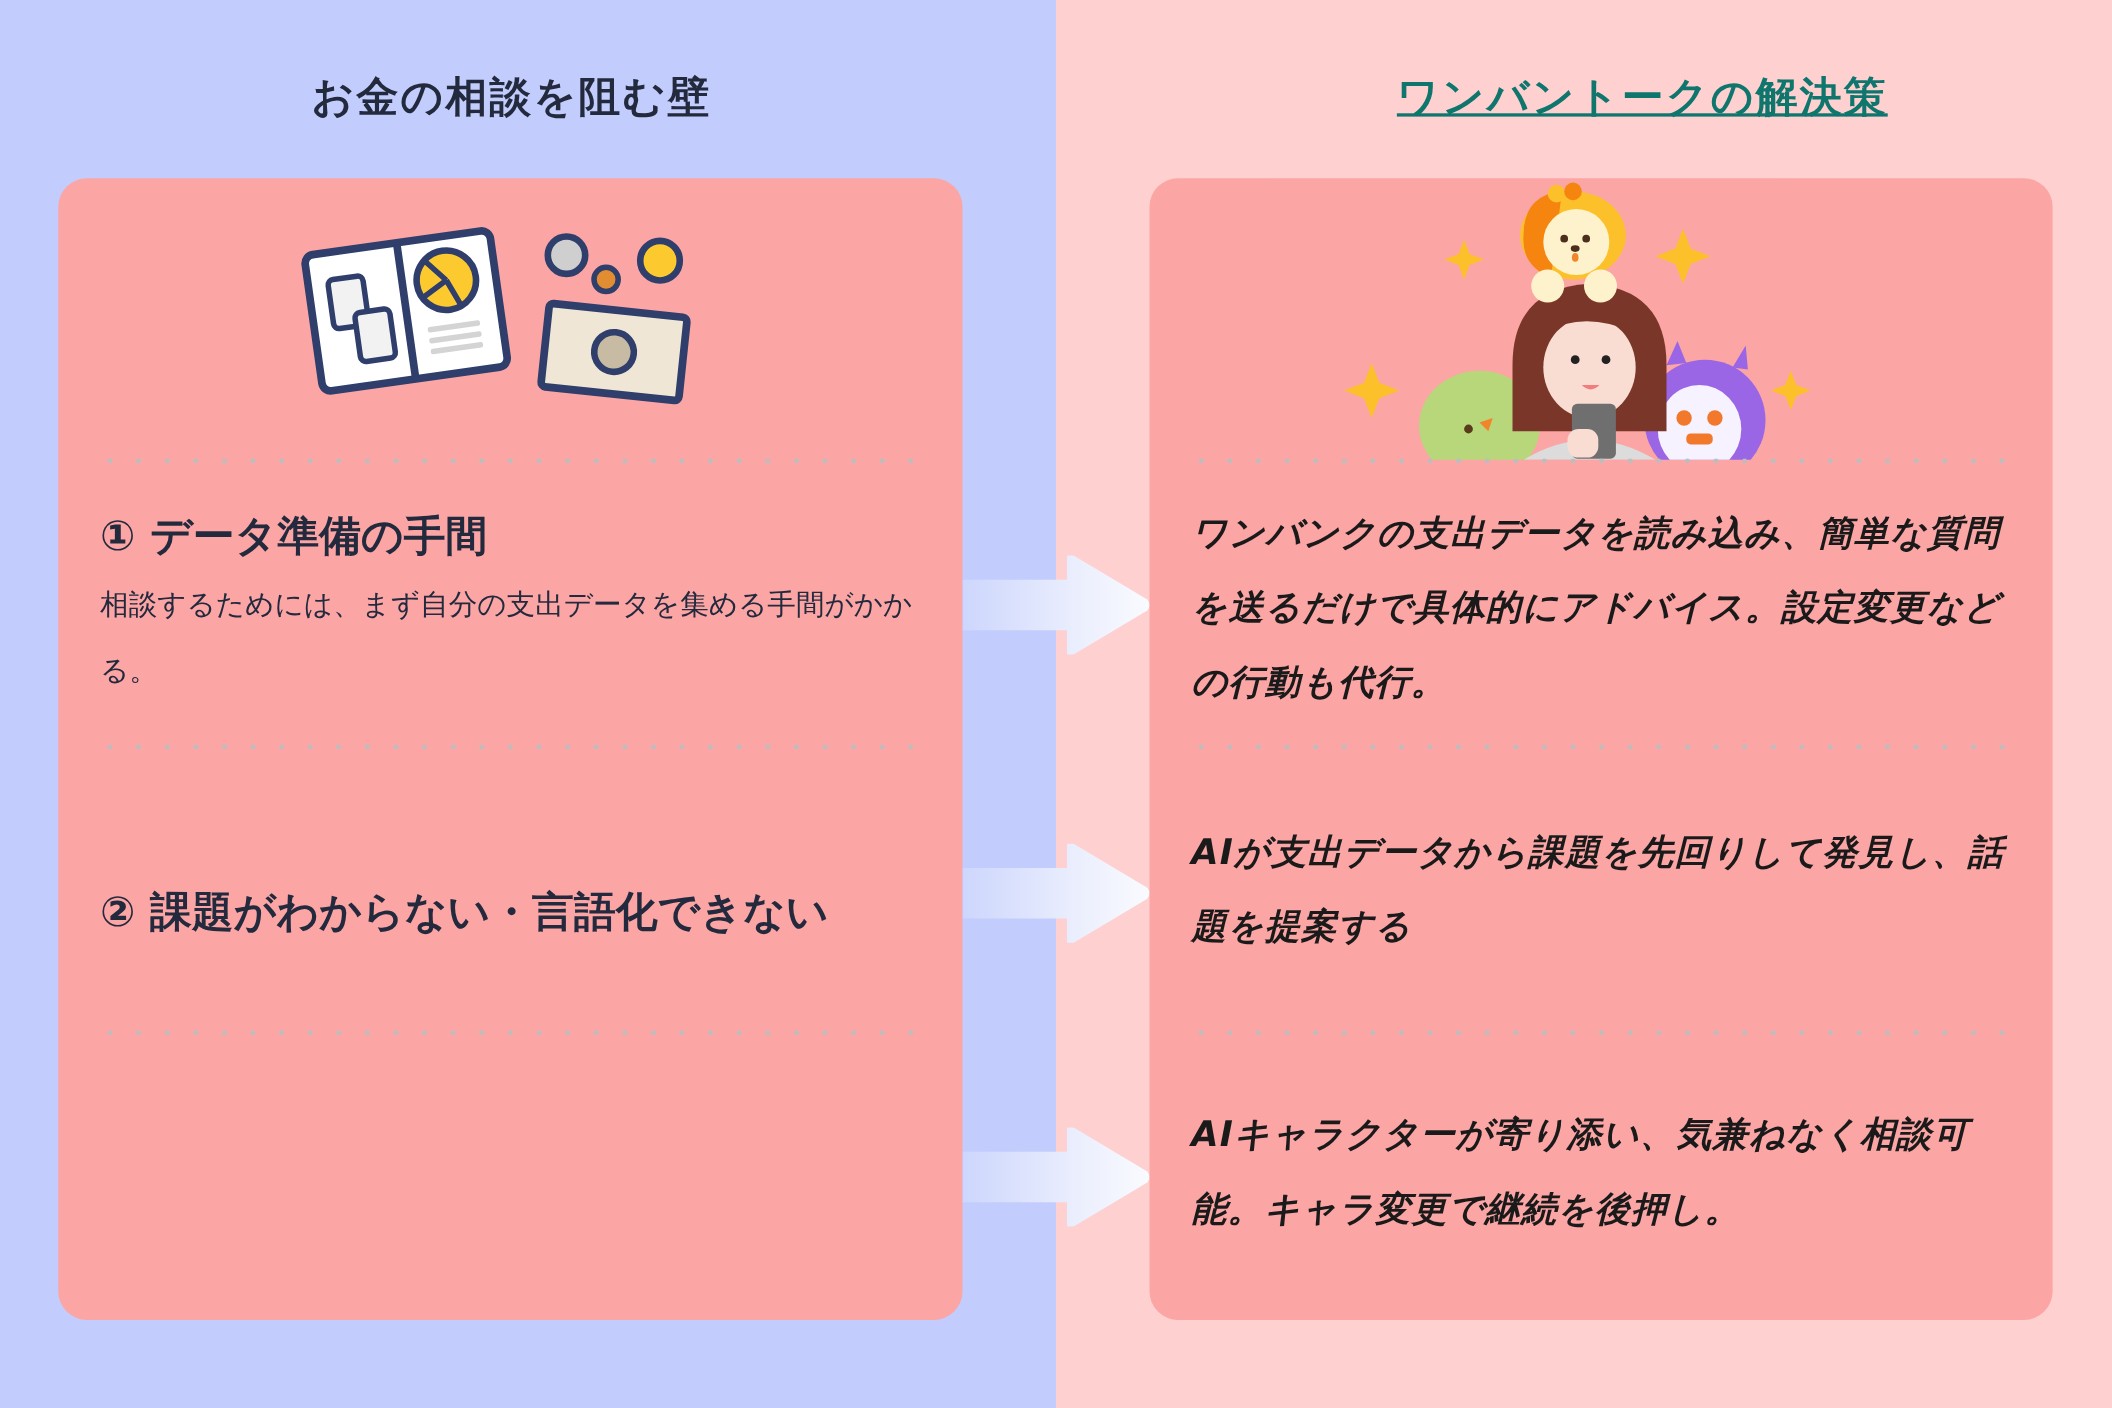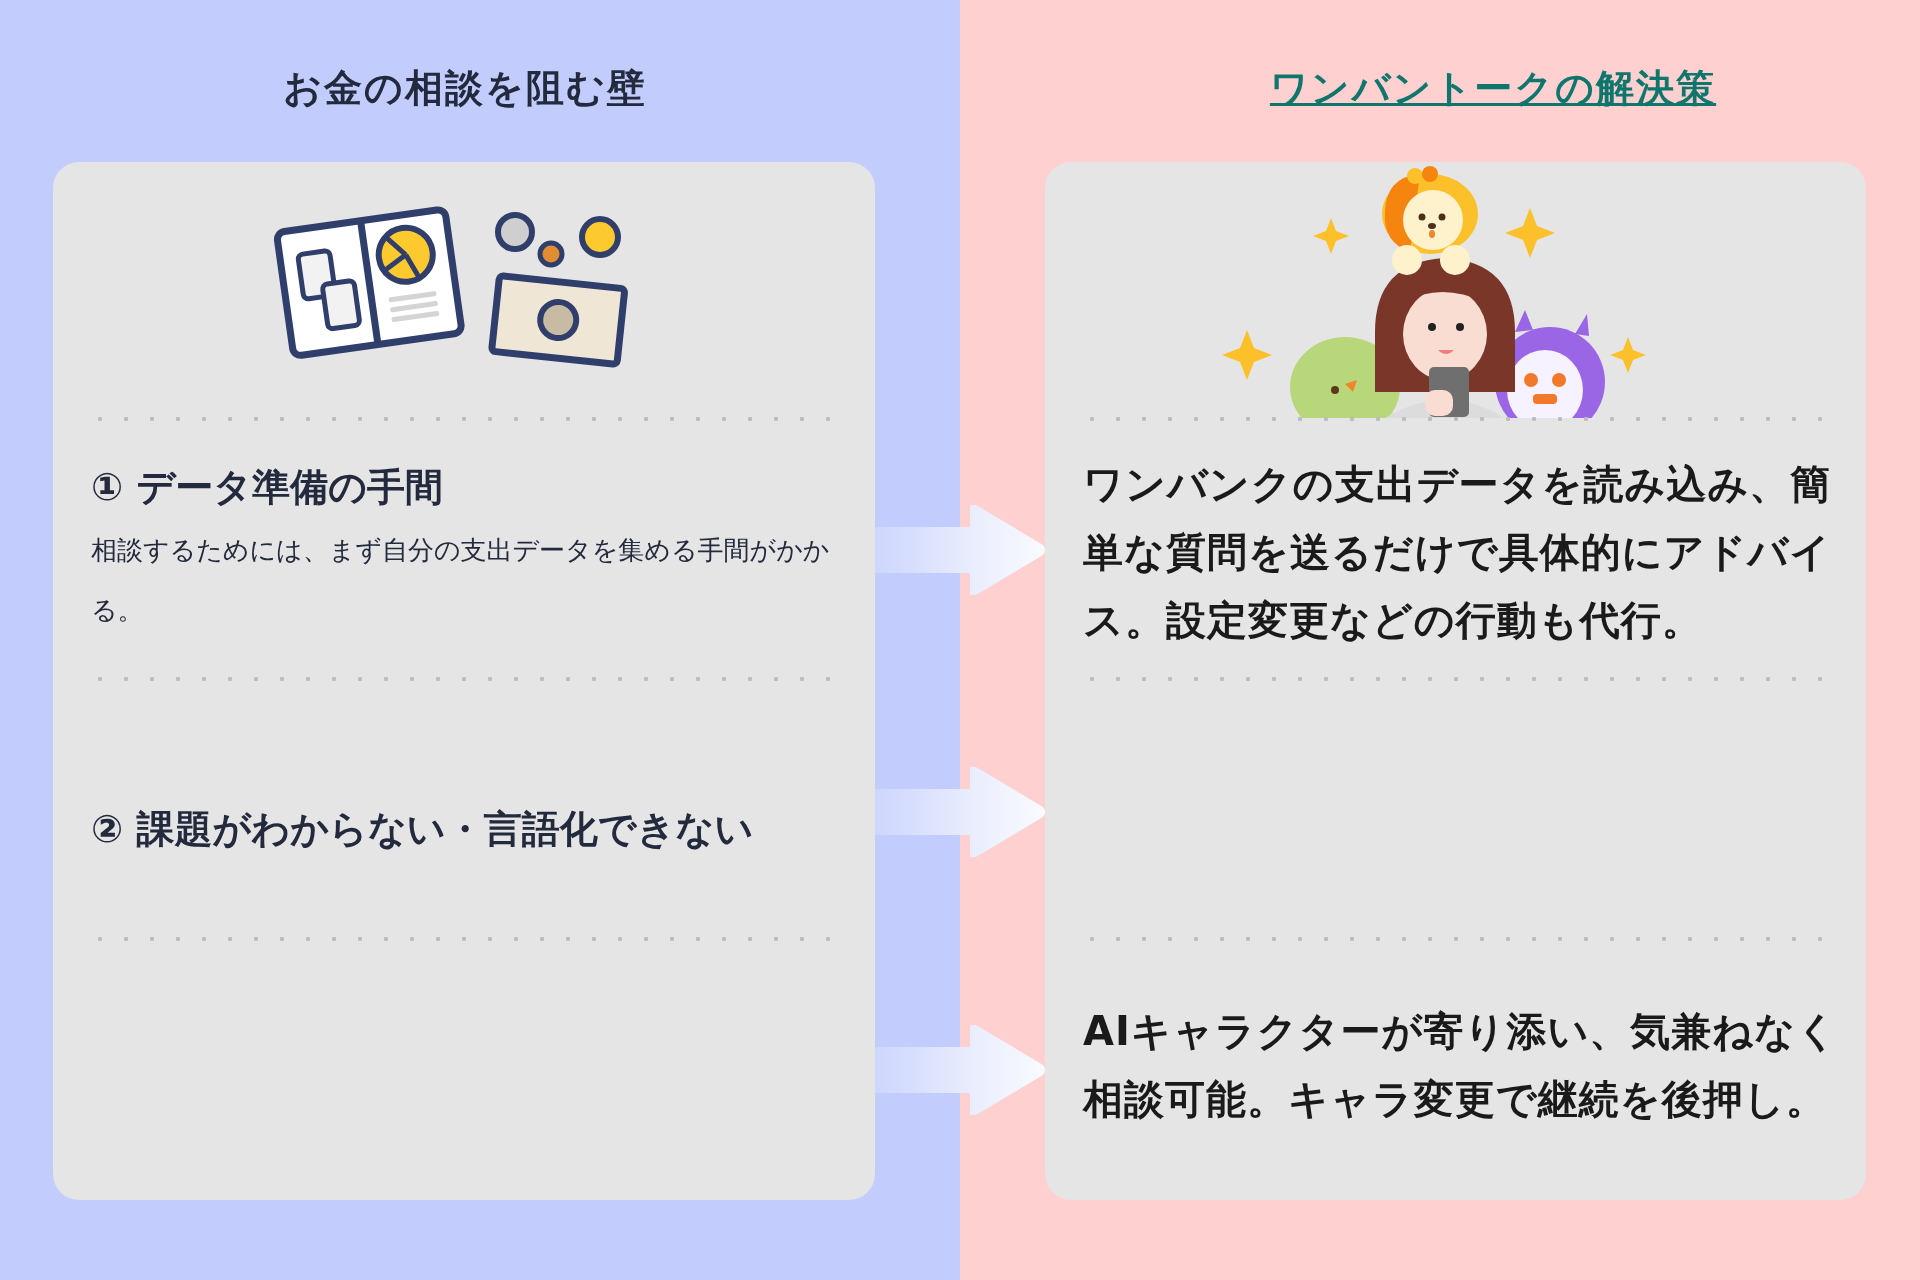--- a/index.html
+++ b/index.html
@@ -12,41 +12,41 @@
   .bg-right { position: absolute; left: 960px; top: 0; width: 960px; height: 1280px; background: #ffd0d0; }
 
   .heading {
     position: absolute; top: 48px; height: 80px; line-height: 80px;
     font-size: 38px; font-weight: bold; text-align: center; letter-spacing: 2px;
   }
   .heading.left { left: 0; width: 930px; color: #232a3d; }
   .heading.right { left: 1028px; width: 930px; color: #0f766e; text-decoration: underline; }
 
   .card {
-    position: absolute; top: 162px; height: 1038px; background: #e5e5e5;
+    position: absolute; top: 162px; height: 1038px; background: #fca5a5;
     border-radius: 26px;
   }
   .card.left { left: 53px; width: 822px; }
   .card.right { left: 1045px; width: 821px; }
 
   .illus { position: absolute; left: 0; top: 0; width: 100%; height: 256px; }
   .illus svg { position: absolute; }
 
   .divider {
     position: absolute; height: 4px;
     background-image: radial-gradient(circle, #bdbdbd 2px, transparent 2.4px);
     background-size: 26px 4px; background-repeat: repeat-x;
   }
   .card.left .divider { left: 34px; width: 756px; }
   .card.right .divider { left: 34px; width: 756px; }
 
   .section { position: absolute; left: 38px; width: 760px; }
   .sec-title { font-size: 38px; font-weight: bold; line-height: 50px; color: #232a3d; white-space: nowrap; }
   .sec-body { font-size: 26px; line-height: 60px; color: #232a3d; margin-top: 8px; }
-  .sol-text { font-size: 40px; font-weight: bold; line-height: 68px; color: #1a1a1a; letter-spacing: 1px; }
+  .sol-text { font-size: 32px; font-weight: bold; line-height: 68px; color: #1a1a1a; letter-spacing: 1px; font-style: italic; }
 
   .arrow { position: absolute; left: 875px; width: 170px; height: 90px; }
 </style>
 </head>
 <body>
 
 <div class="bg-left"></div>
 <div class="bg-right"></div>
 
 <div class="heading left">お金の相談を阻む壁</div>
@@ -151,20 +151,23 @@
   </div>
 
   <div class="divider" style="top:255px;"></div>
 
   <div class="section" style="top:288px;">
     <div class="sol-text">ワンバンクの支出データを読み込み、簡単な質問を送るだけで具体的にアドバイス。設定変更などの行動も代行。</div>
   </div>
 
   <div class="divider" style="top:515px;"></div>
 
+  <div class="section" style="top:578px;">
+    <div class="sol-text">AIが支出データから課題を先回りして発見し、話題を提案する</div>
+  </div>
 
   <div class="divider" style="top:775px;"></div>
 
   <div class="section" style="top:835px;">
     <div class="sol-text">AIキャラクターが寄り添い、気兼ねなく相談可能。キャラ変更で継続を後押し。</div>
   </div>
 </div>
 
 <svg class="arrow" style="top:505px;" viewBox="0 0 170 90">
   <defs>

